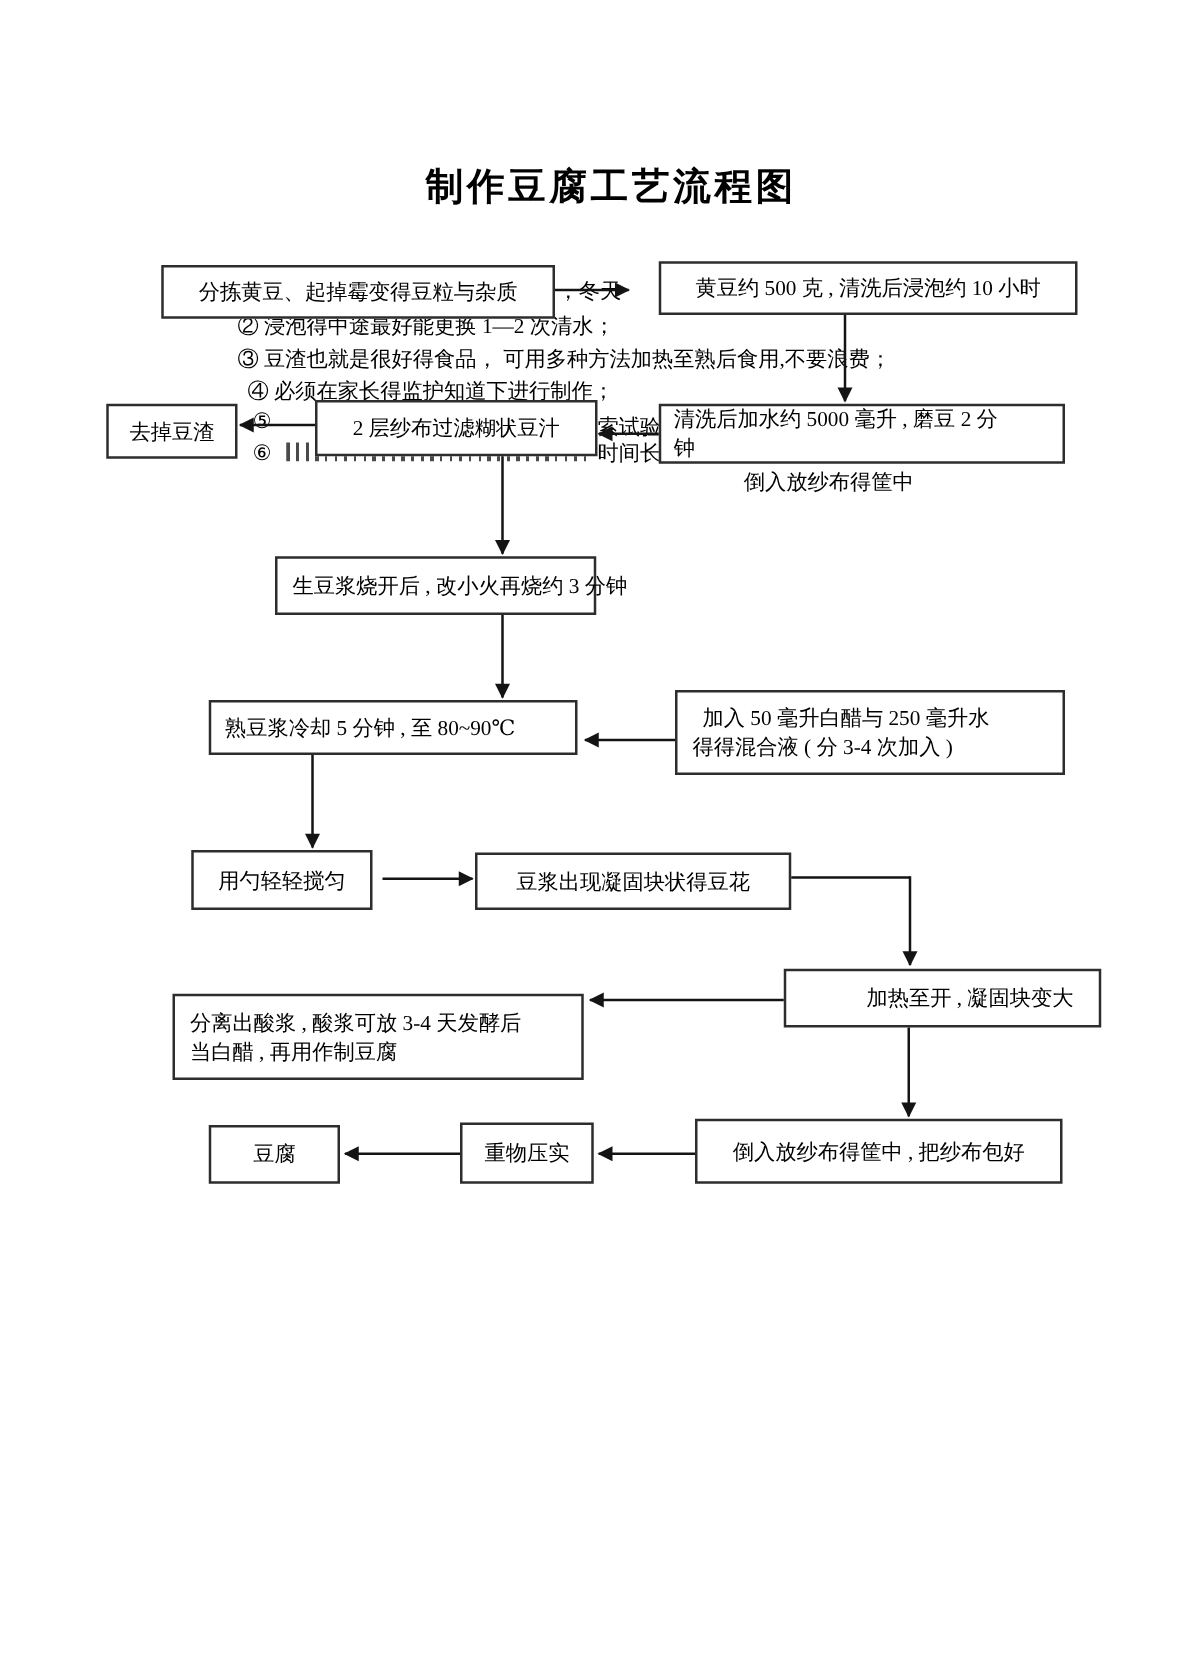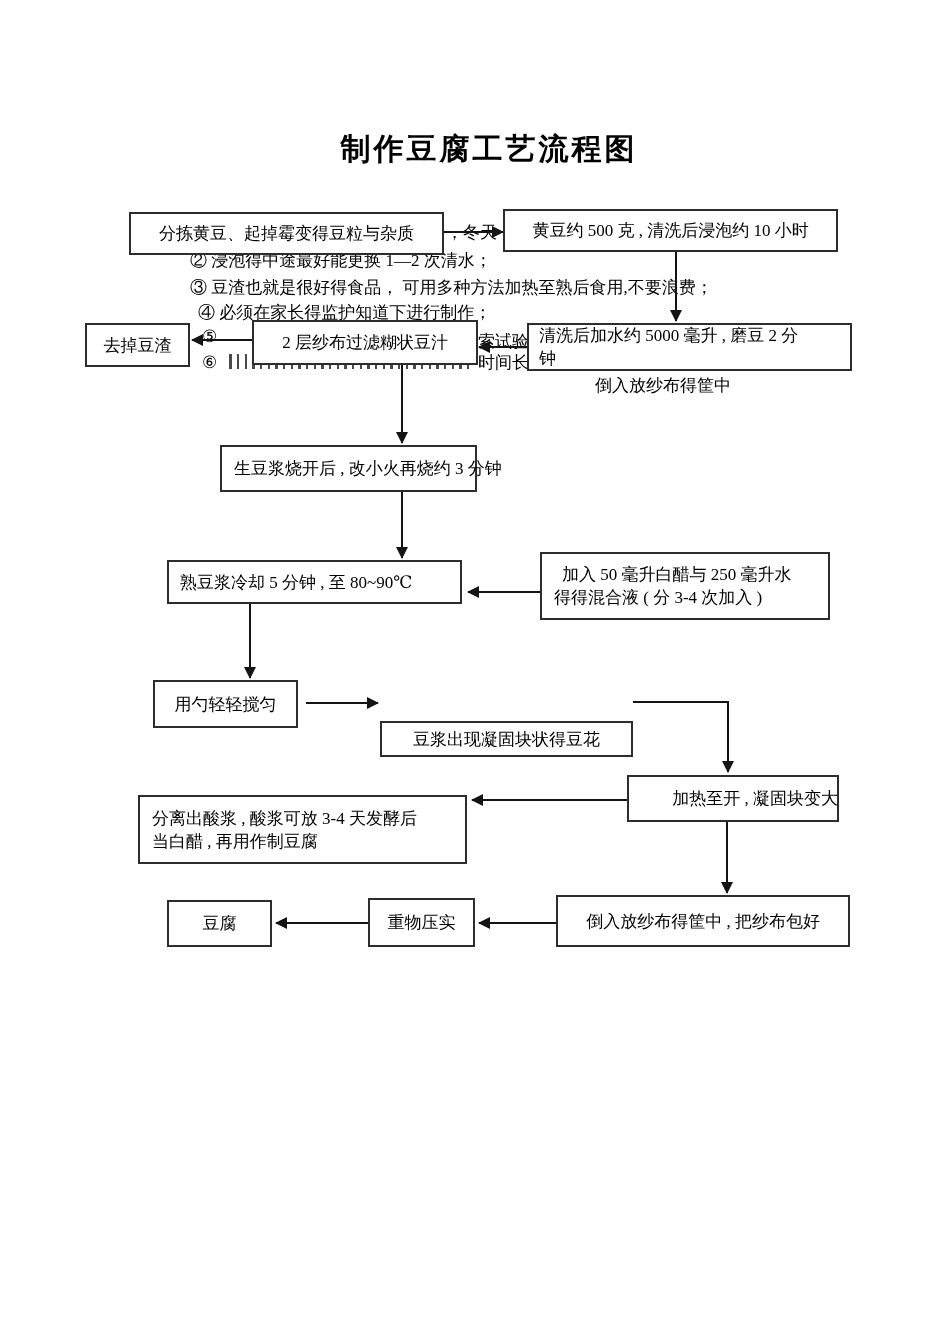--- a/index.html
+++ b/index.html
@@ -42,54 +42,54 @@
   <span class="note" style="left:478px;top:330px;">索试验</span>
   <span class="note" style="left:202px;top:352px;">⑥</span>
   <span class="note" style="left:478px;top:351px;">时间长</span>
   <div class="smudge"></div>
 
   <span class="caption" style="left:595px;top:374px;">倒入放纱布得筐中</span>
 
   <div class="node" style="left:129px;top:212px;width:315px;height:43px;">
     <span>分拣黄豆、起掉霉变得豆粒与杂质</span>
   </div>
-  <div class="node" style="left:503px;top:209px;width:335px;height:43px;">
+  <div class="node" style="left:527px;top:209px;width:335px;height:43px;">
     <span>黄豆约 500 克 , 清洗后浸泡约 10 小时</span>
   </div>
   <div class="node" style="left:85px;top:323px;width:105px;height:44px;">
     <span>去掉豆渣</span>
   </div>
   <div class="node" style="left:252px;top:320px;width:226px;height:45px;">
     <span>2 层纱布过滤糊状豆汁</span>
   </div>
   <div class="node wrap" style="left:527px;top:323px;width:325px;height:48px;padding-left:10px;">
     <span>清洗后加水约 5000 毫升 , 磨豆 2 分</span>
     <span>钟</span>
   </div>
   <div class="node left" style="left:220px;top:445px;width:257px;height:47px;padding-left:12px;">
     <span>生豆浆烧开后 , 改小火再烧约 3 分钟</span>
   </div>
   <div class="node left" style="left:167px;top:560px;width:295px;height:44px;padding-left:11px;">
     <span>熟豆浆冷却 5 分钟 , 至 80~90℃</span>
   </div>
-  <div class="node wrap" style="left:540px;top:552px;width:290px;height:68px;padding-left:12px;">
+  <div class="node wrap" style="left:540px;top:552px;width:312px;height:68px;padding-left:12px;">
     <span class="ind">加入 50 毫升白醋与 250 毫升水</span>
     <span>得得混合液 ( 分 3-4 次加入 )</span>
   </div>
   <div class="node" style="left:153px;top:680px;width:145px;height:48px;">
     <span>用勺轻轻搅匀</span>
   </div>
-  <div class="node" style="left:380px;top:721px;width:253px;height:36px;">
+  <div class="node" style="left:380px;top:682px;width:253px;height:46px;">
     <span>豆浆出现凝固块状得豆花</span>
   </div>
   <div class="node wrap" style="left:138px;top:795px;width:329px;height:69px;padding-left:12px;">
     <span>分离出酸浆 , 酸浆可放 3-4 天发酵后</span>
     <span>当白醋 , 再用作制豆腐</span>
   </div>
-  <div class="node" style="left:627px;top:775px;width:212px;height:47px;padding-left:44px;">
+  <div class="node" style="left:627px;top:775px;width:254px;height:47px;padding-left:44px;">
     <span>加热至开 , 凝固块变大</span>
   </div>
   <div class="node" style="left:556px;top:895px;width:294px;height:52px;justify-content:center;">
     <span>倒入放纱布得筐中 , 把纱布包好</span>
   </div>
   <div class="node" style="left:368px;top:898px;width:107px;height:49px;">
     <span>重物压实</span>
   </div>
   <div class="node" style="left:167px;top:900px;width:105px;height:47px;">
     <span>豆腐</span>

